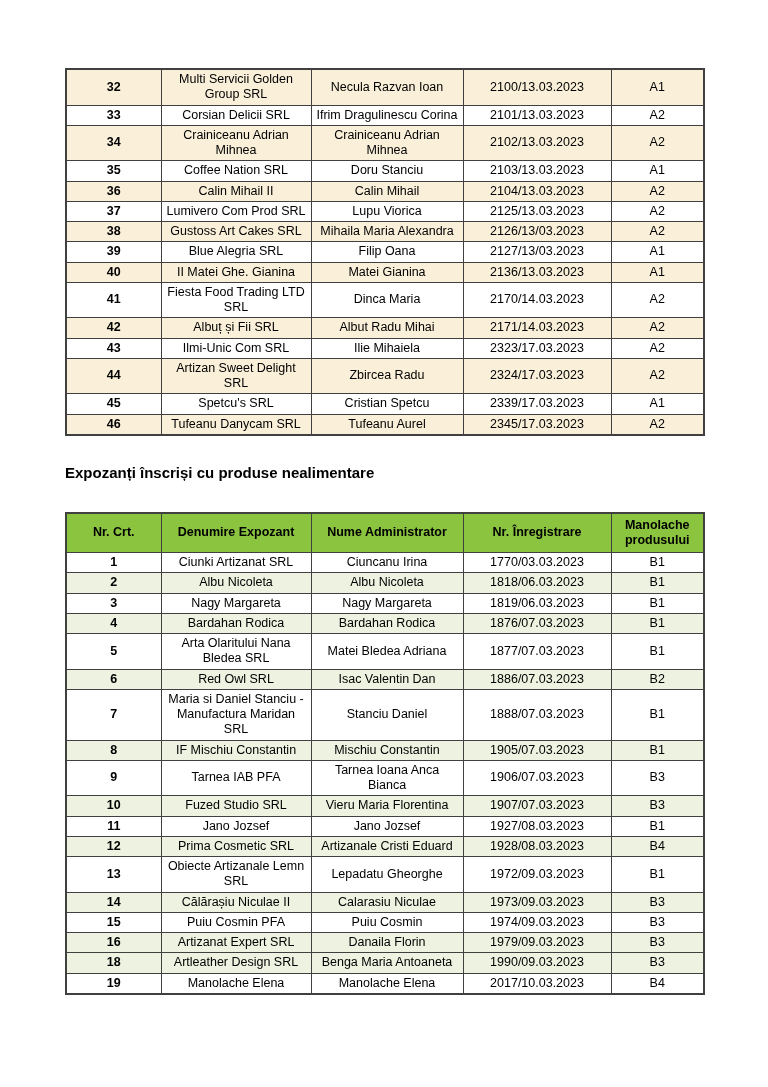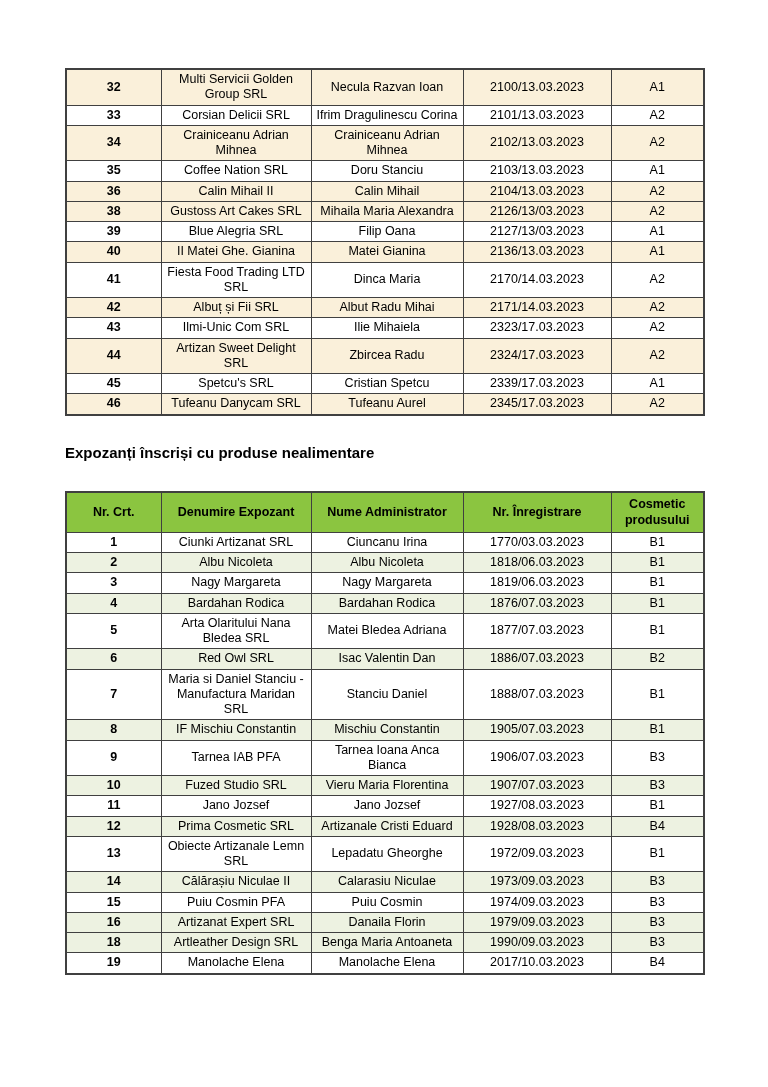--- a/index.html
+++ b/index.html
@@ -86,20 +86,27 @@
           <td class="col-inregistrare">2103/13.03.2023</td>
           <td class="col-categoria">A1</td>
         </tr>
         <tr class="shaded">
           <td class="col-nr">36</td>
           <td class="col-expozant">Calin Mihail II</td>
           <td class="col-administrator">Calin Mihail</td>
           <td class="col-inregistrare">2104/13.03.2023</td>
           <td class="col-categoria">A2</td>
         </tr>
+        <tr>
+          <td class="col-nr">37</td>
+          <td class="col-expozant">Lumivero Com Prod SRL</td>
+          <td class="col-administrator">Lupu Viorica</td>
+          <td class="col-inregistrare">2125/13.03.2023</td>
+          <td class="col-categoria">A2</td>
+        </tr>
         <tr class="shaded">
           <td class="col-nr">38</td>
           <td class="col-expozant">Gustoss Art Cakes SRL</td>
           <td class="col-administrator">Mihaila Maria Alexandra</td>
           <td class="col-inregistrare">2126/13/03.2023</td>
           <td class="col-categoria">A2</td>
         </tr>
         <tr>
           <td class="col-nr">39</td>
           <td class="col-expozant">Blue Alegria SRL</td>
@@ -168,21 +175,21 @@
         <col style="width:152px">
         <col style="width:148px">
         <col style="width:93px">
     </colgroup>
     <thead>
       <tr id="nonfood-header-row">
           <th>Nr. Crt.</th>
           <th>Denumire Expozant</th>
           <th>Nume Administrator</th>
           <th>Nr. Înregistrare</th>
-          <th>Cosmetic produsului</th>
+          <th>Manolache produsului</th>
         </tr>
     </thead>
     <tbody>
         <tr>
           <td class="col-nr">1</td>
           <td class="col-expozant">Ciunki Artizanat SRL</td>
           <td class="col-administrator">Ciuncanu Irina</td>
           <td class="col-inregistrare">1770/03.03.2023</td>
           <td class="col-categoria">B1</td>
         </tr>

